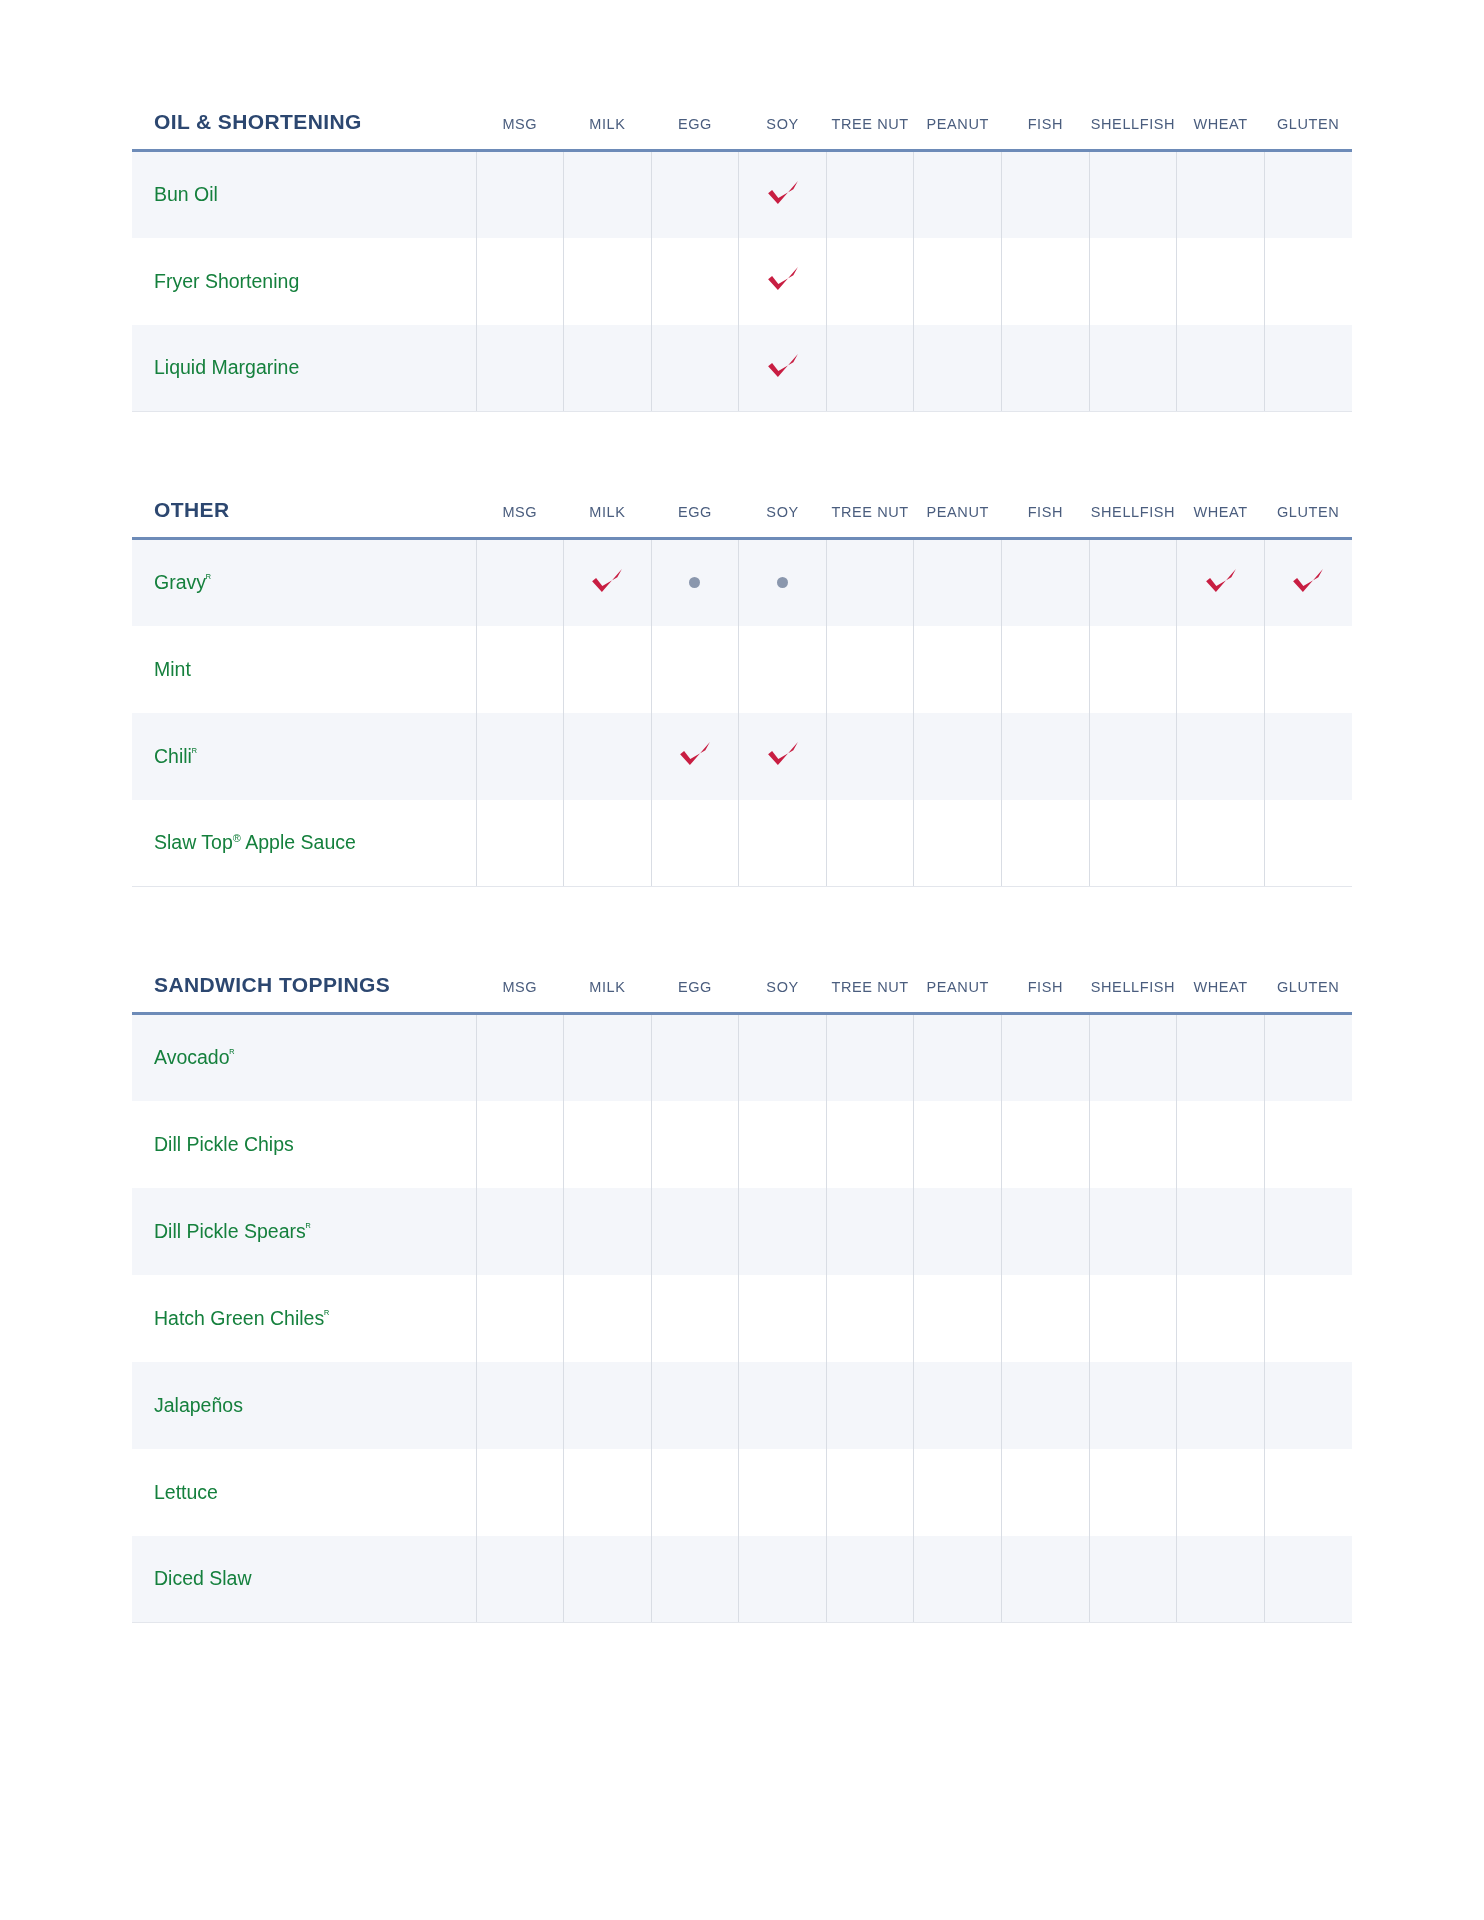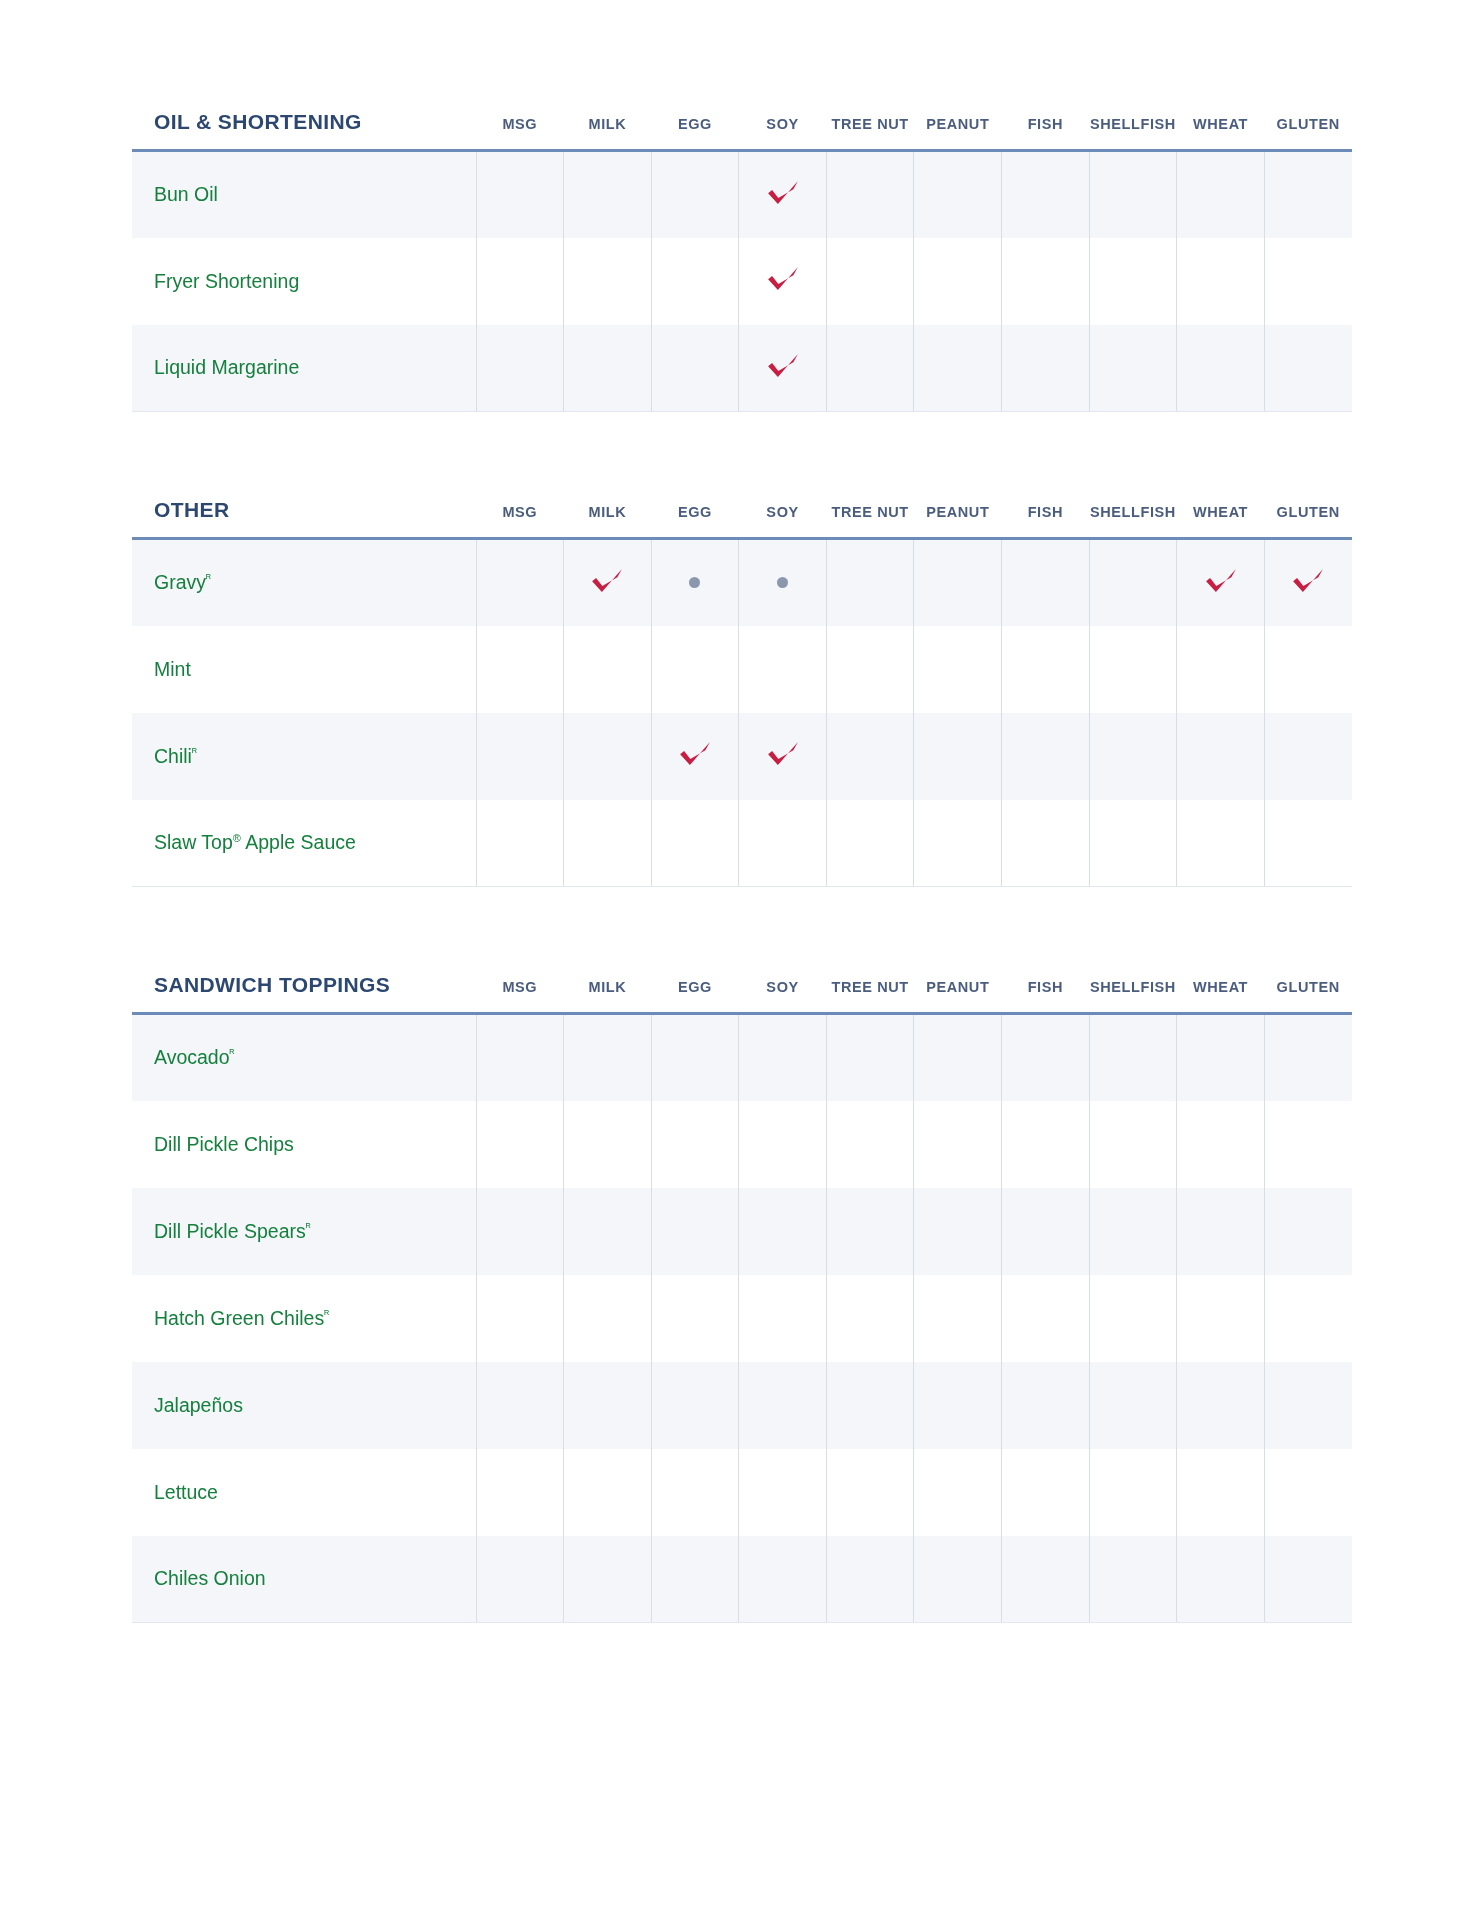--- a/index.html
+++ b/index.html
@@ -34,21 +34,21 @@
     table-layout: fixed;
   }
 
   table.allergen col.c-name { width: 344px; }
   table.allergen col.c-al   { width: auto; }
 
   thead th {
     text-align: center;
     font-size: 14.5px;
     letter-spacing: 0.6px;
-    font-weight: 700;
+    font-weight: 400;
     color: #4a5d7e;
     padding-bottom: 17px;
     vertical-align: bottom;
     white-space: nowrap;
   }
 
   thead th.section-title {
     text-align: left;
     font-size: 21px;
     font-weight: bold;
@@ -389,21 +389,21 @@
               <td></td>
               <td></td>
               <td></td>
               <td></td>
               <td></td>
               <td></td>
               <td></td>
               <td></td>
             </tr>
             <tr class="odd">
-              <td class="name"><span>Chiles Onion</span></td>
+              <td class="name"><span>Diced Slaw</span></td>
               <td></td>
               <td></td>
               <td></td>
               <td></td>
               <td></td>
               <td></td>
               <td></td>
               <td></td>
               <td></td>
               <td></td>

